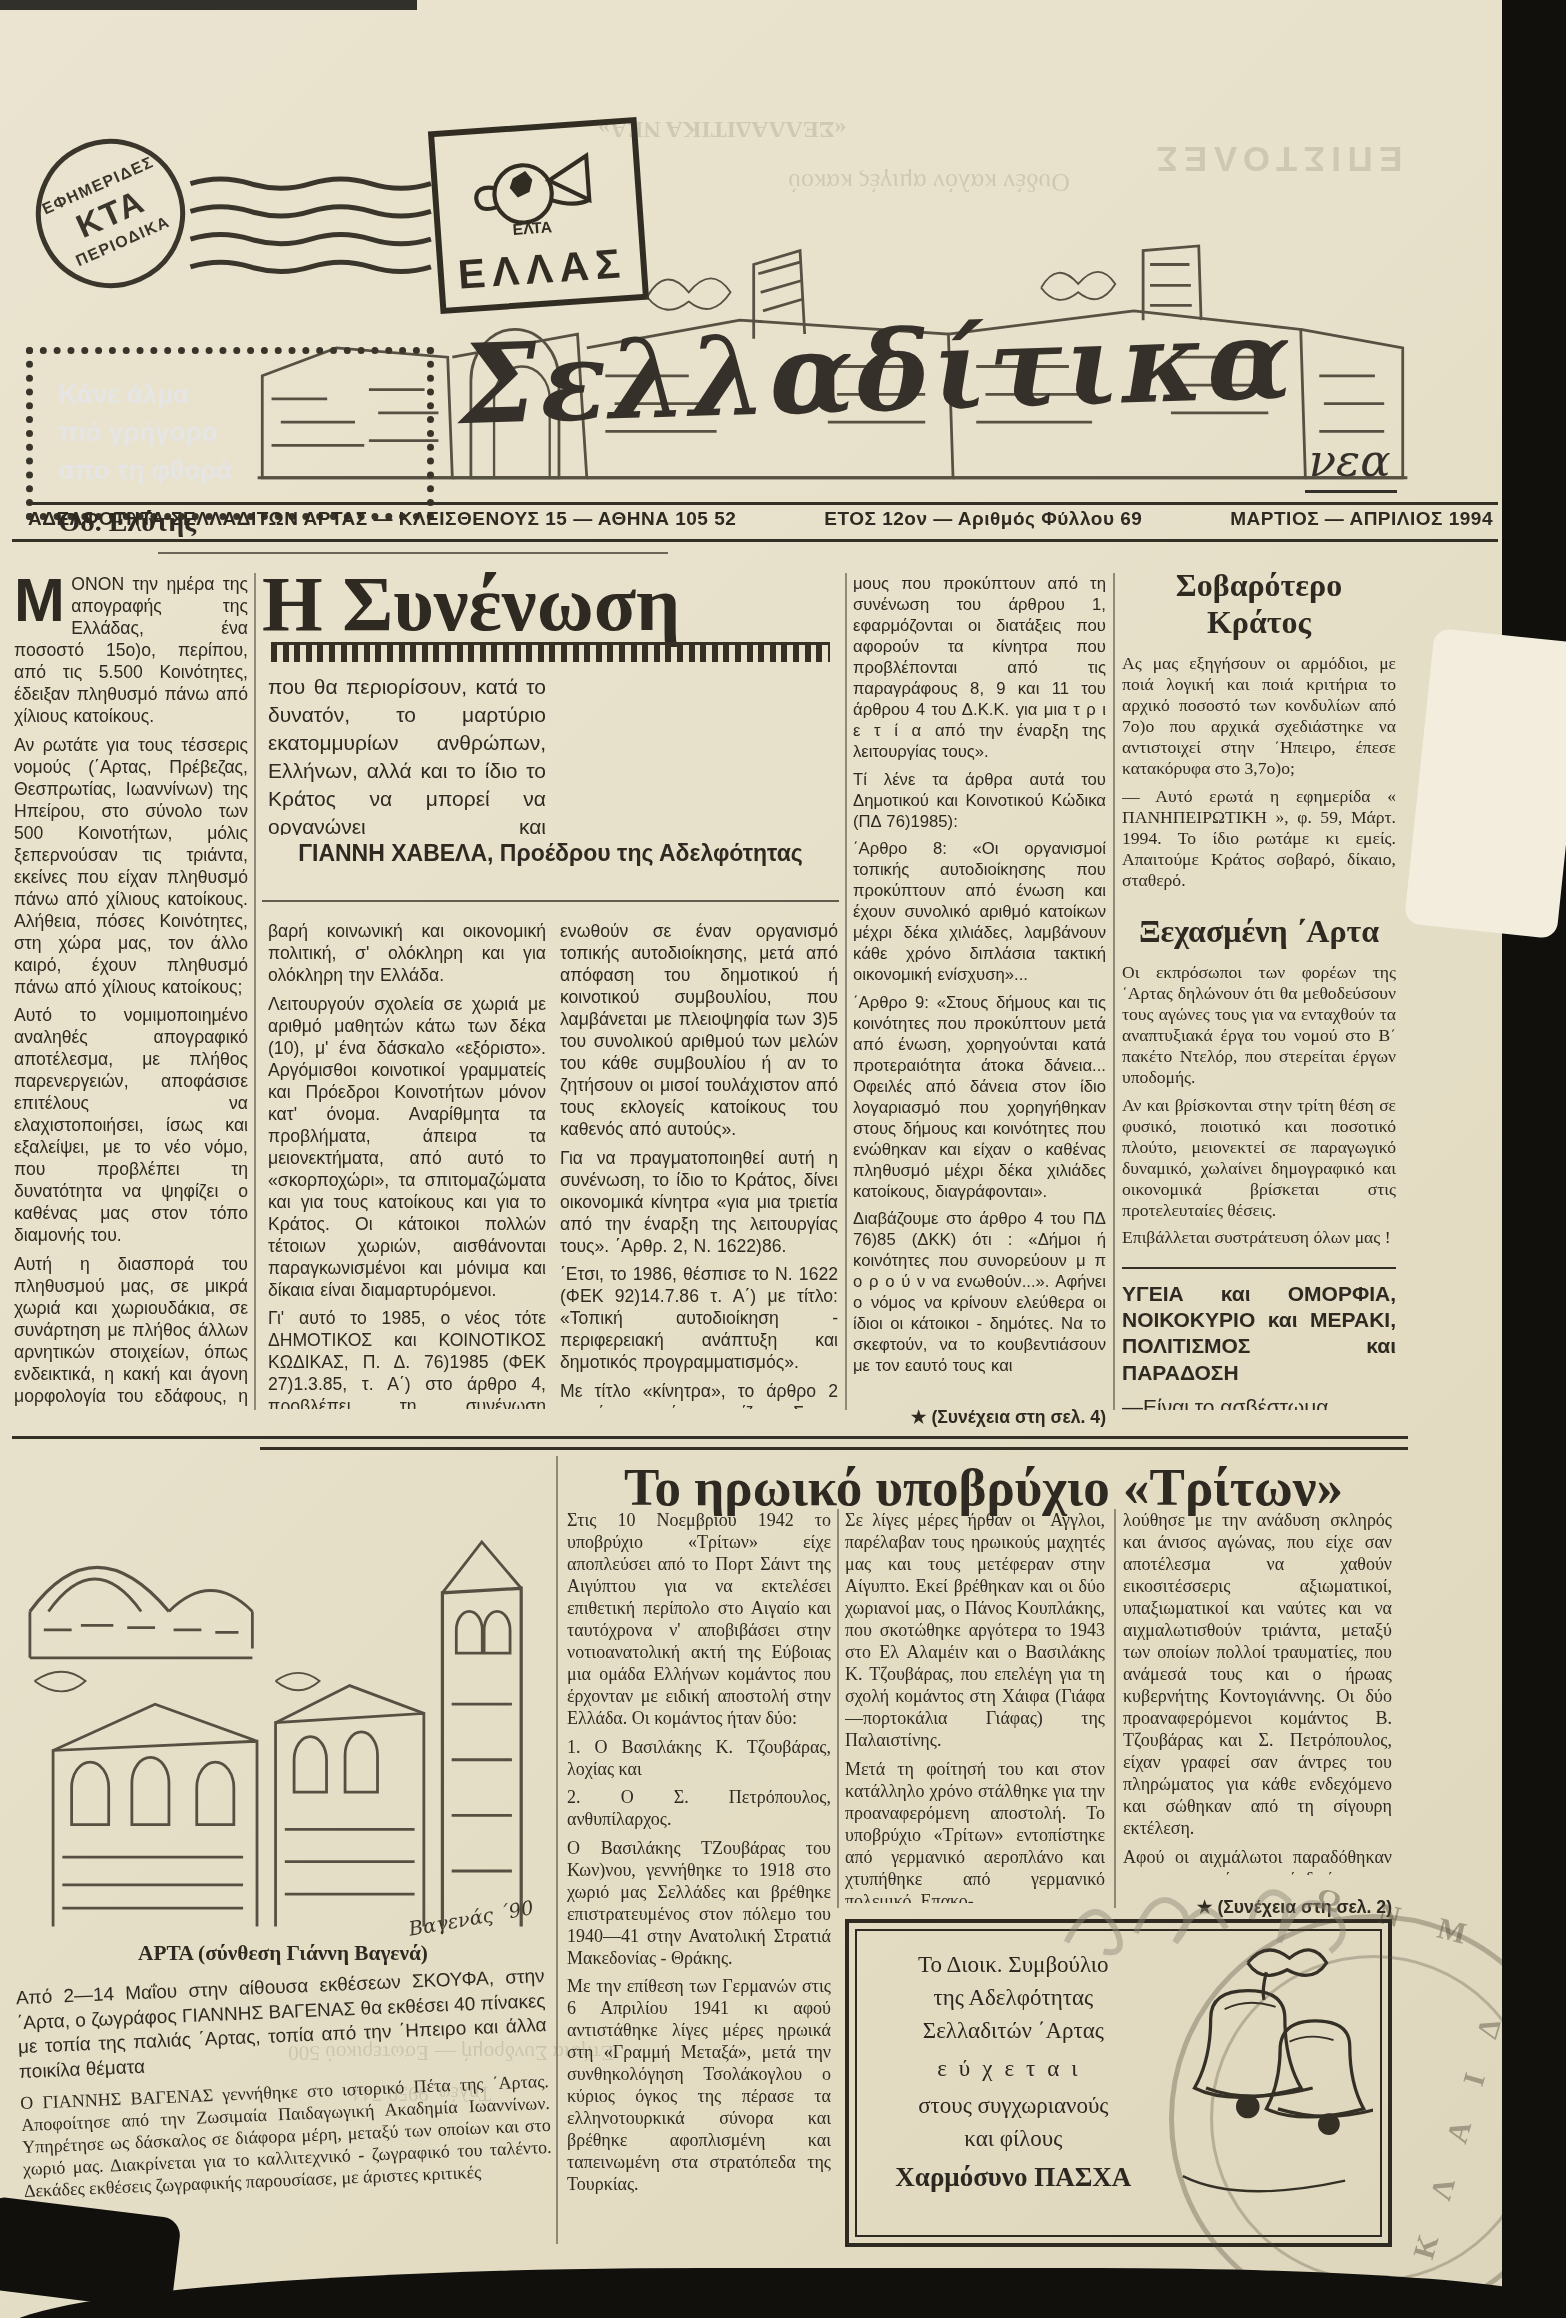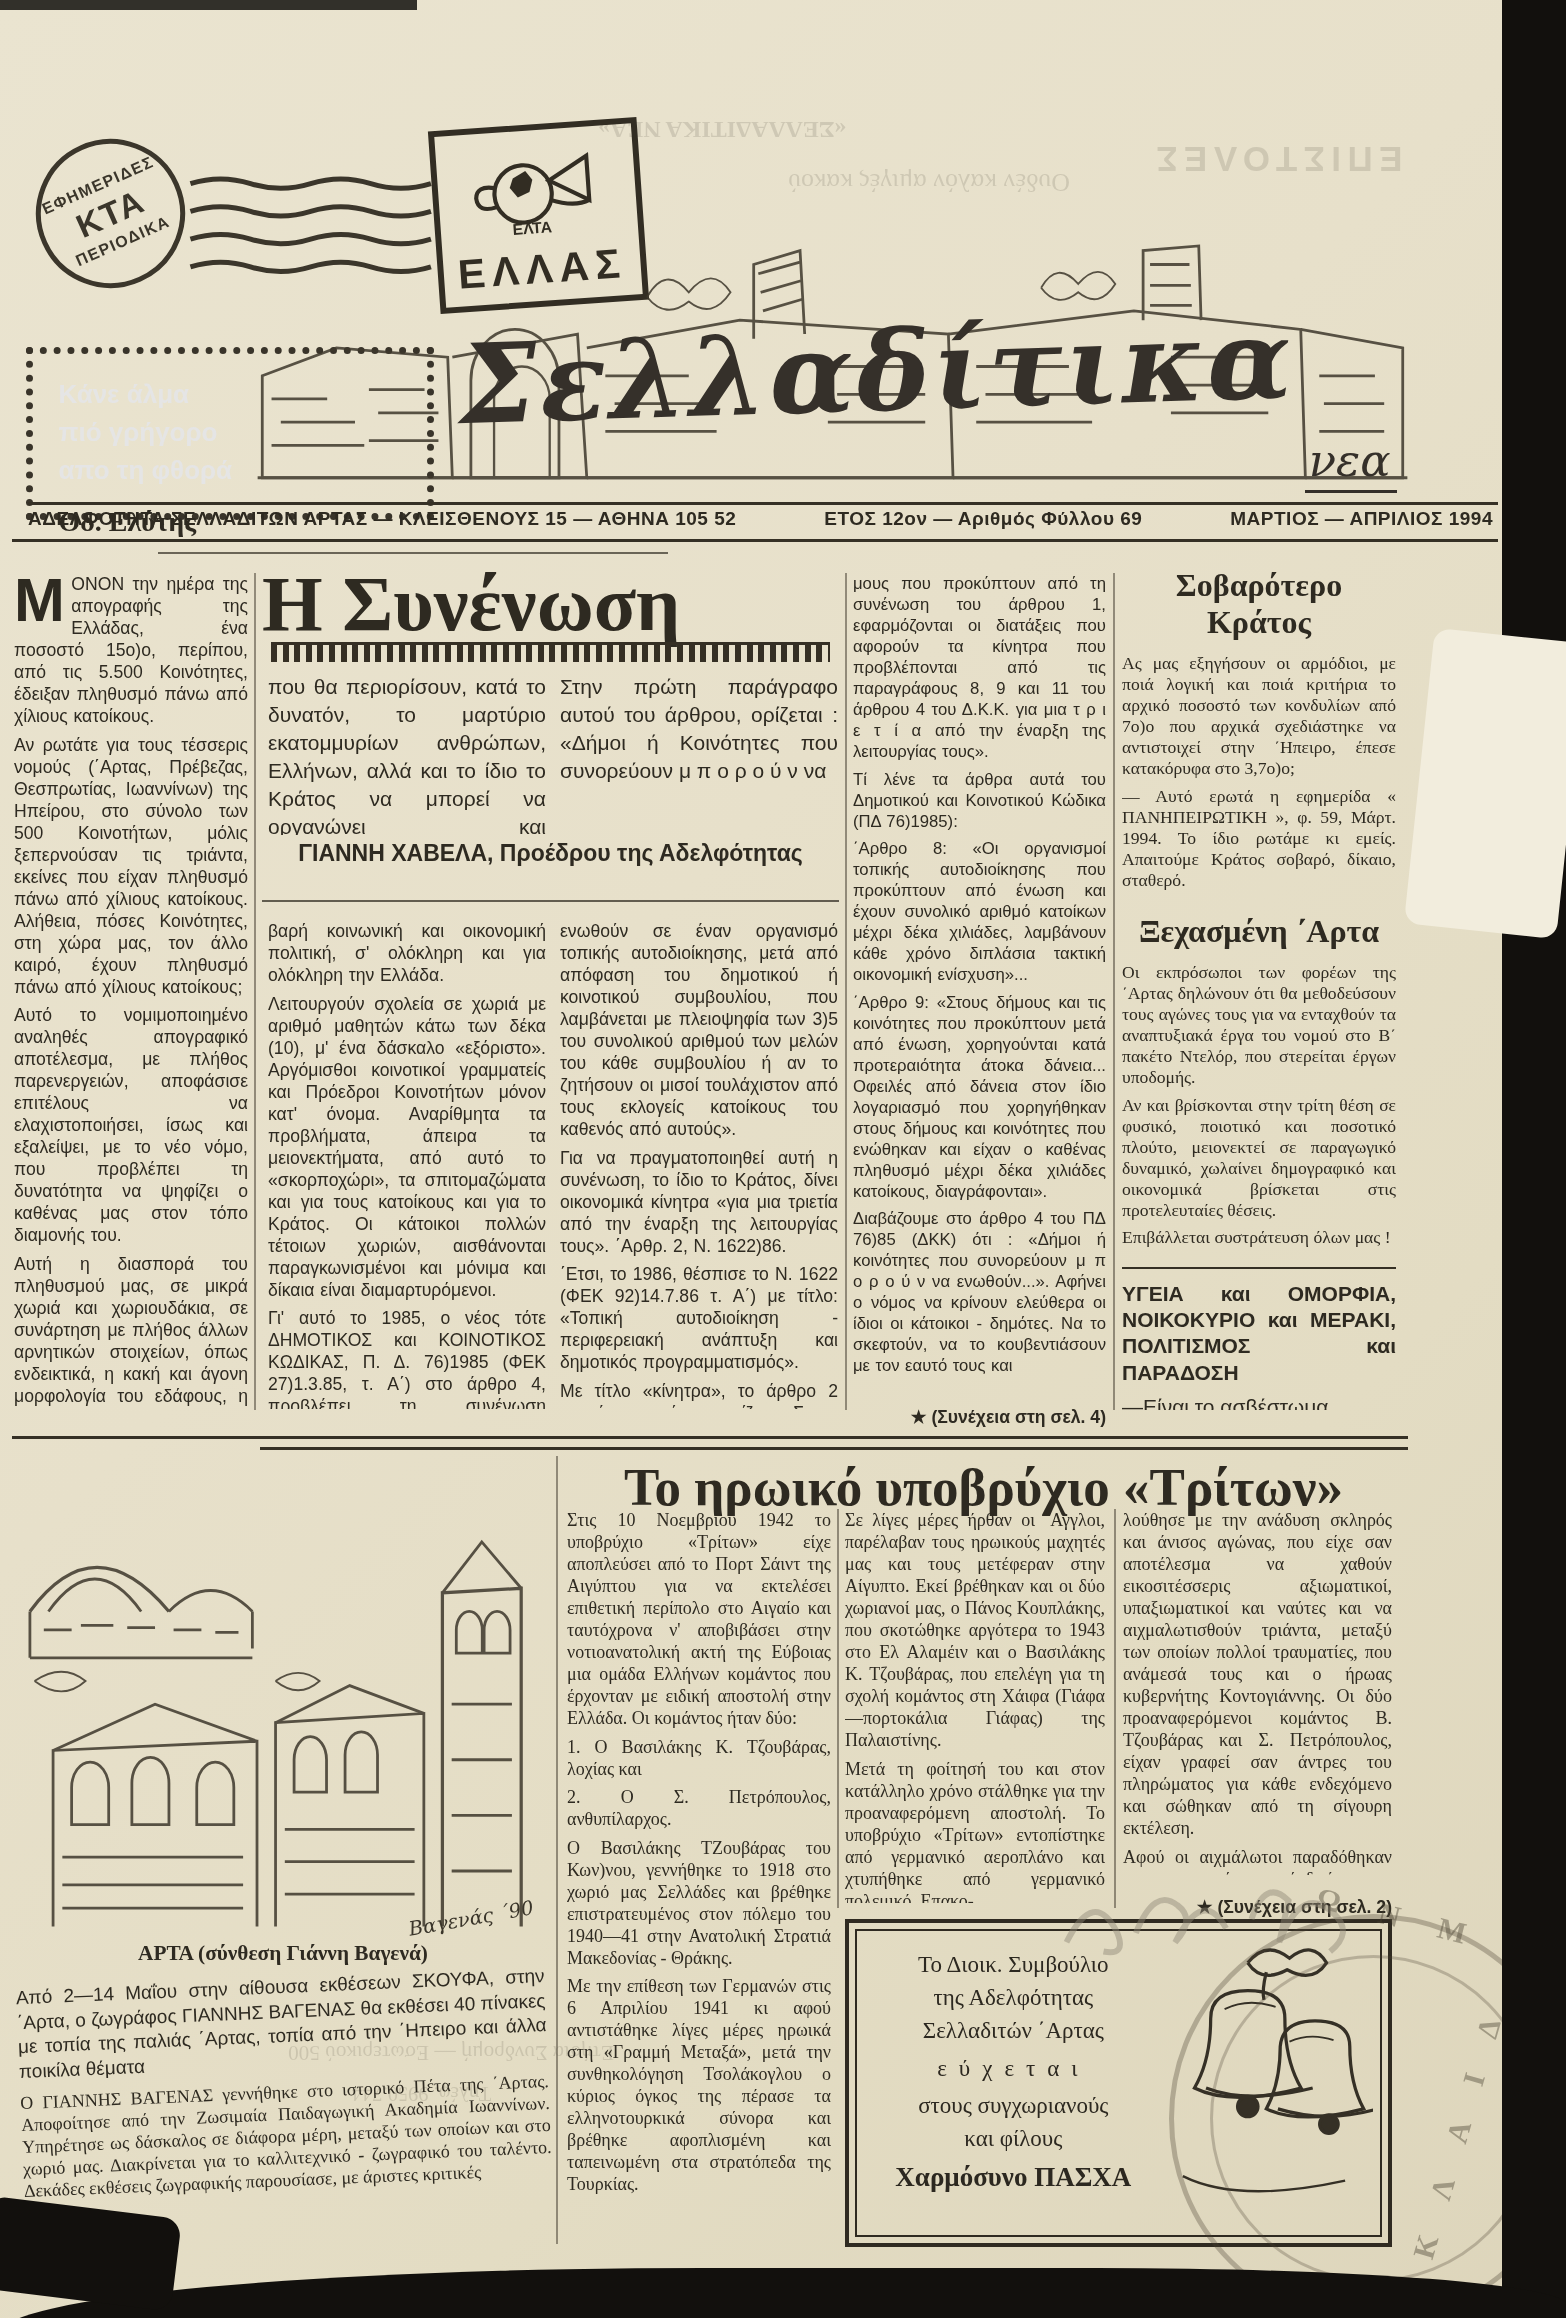--- a/index.html
+++ b/index.html
@@ -168,21 +168,20 @@
       <p>Αν ρωτάτε για τους τέσσερις νομούς (΄Αρτας, Πρέβεζας, Θεσπρωτίας, Ιωαννίνων) της Ηπείρου, στο σύνολο των 500 Κοινοτήτων, μόλις ξεπερνούσαν τις τριάντα, εκείνες που είχαν πληθυσμό πάνω από χίλιους κατοίκους. Αλήθεια, πόσες Κοινότητες, στη χώρα μας, τον άλλο καιρό, έχουν πληθυσμό πάνω από χίλιους κατοίκους;</p>
       <p>Αυτό το νομιμοποιημένο αναληθές απογραφικό αποτέλεσμα, με πλήθος παρενεργειών, αποφάσισε επιτέλους να ελαχιστοποιήσει, ίσως και εξαλείψει, με το νέο νόμο, που προβλέπει τη δυνατότητα να ψηφίζει ο καθένας μας στον τόπο διαμονής του.</p>
       <p>Αυτή η διασπορά του πληθυσμού μας, σε μικρά χωριά και χωριουδάκια, σε συνάρτηση με πλήθος άλλων αρνητικών στοιχείων, όπως ενδεικτικά, η κακή και άγονη μορφολογία του εδάφους, η άθλια οικονομική κατάσταση κατοίκων ολόκληρων περιοχών, η προβληματική συγκοινωνία, η απομόνωση με μια λέξη, έπρεπε και πρέπει να αντιμετωπισθεί.</p>
     </div>
   <div class="colrule" style="left:254px;top:573px;height:837px;"></div>
 
   <div class="introcol" style="left:268px;">
       <p>που θα περιορίσουν, κατά το δυνατόν, το μαρτύριο εκατομμυρίων ανθρώπων, Ελλήνων, αλλά και το ίδιο το Κράτος να μπορεί να οργανώνει και προγραμματίζει μια σο-</p>
     </div>
   <div class="introcol" style="left:560px;">
-      <p>Στην πρώτη παράγραφο αυτού του άρθρου, ορίζεται : «Δήμοι ή Κοινότητες που συνορεύουν  μ π ο ρ ο ύ ν  να</p>
     </div>
 
   <div class="byline">ΓΙΑΝΝΗ ΧΑΒΕΛΑ, Προέδρου της Αδελφότητας</div>
   <div class="rule" style="left:262px;top:900px;width:577px;height:1.9px;opacity:.75;"></div>
 
   <div class="bodycol col-sans" style="left:268px;top:920px;width:278px;height:489px;">
       <p>βαρή κοινωνική και οικονομική πολιτική, σ' ολόκληρη και για ολόκληρη την Ελλάδα.</p>
       <p>Λειτουργούν σχολεία σε χωριά με αριθμό μαθητών κάτω των δέκα (10), μ' ένα δάσκαλο «εξόριστο». Αργόμισθοι κοινοτικοί γραμματείς και Πρόεδροι Κοινοτήτων μόνον κατ' όνομα. Αναρίθμητα τα προβλήματα, άπειρα τα μειονεκτήματα, από αυτό το «σκορποχώρι», τα σπιτομαζώματα και για τους κατοίκους και για το Κράτος. Οι κάτοικοι πολλών τέτοιων χωριών, αισθάνονται παραγκωνισμένοι και μόνιμα και δίκαια είναι διαμαρτυρόμενοι.</p>
       <p>Γι' αυτό το 1985, ο νέος τότε ΔΗΜΟΤΙΚΟΣ και ΚΟΙΝΟΤΙΚΟΣ ΚΩΔΙΚΑΣ, Π. Δ. 76)1985 (ΦΕΚ 27)1.3.85, τ. Α΄) στο άρθρο 4, προβλέπει τη συνένωση Κοινοτήτων</p>
     </div>

